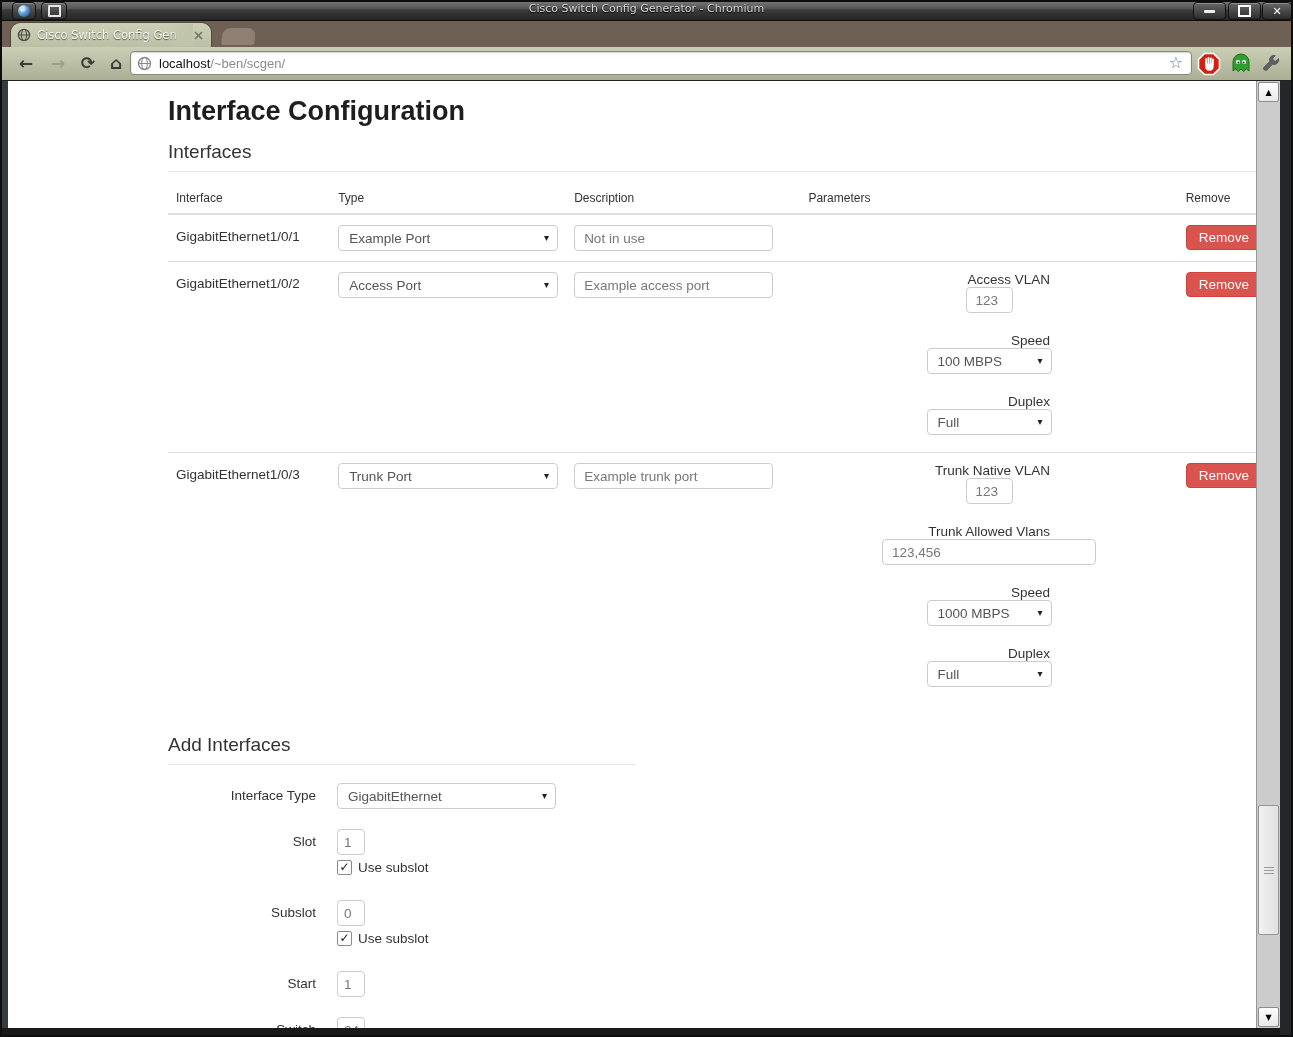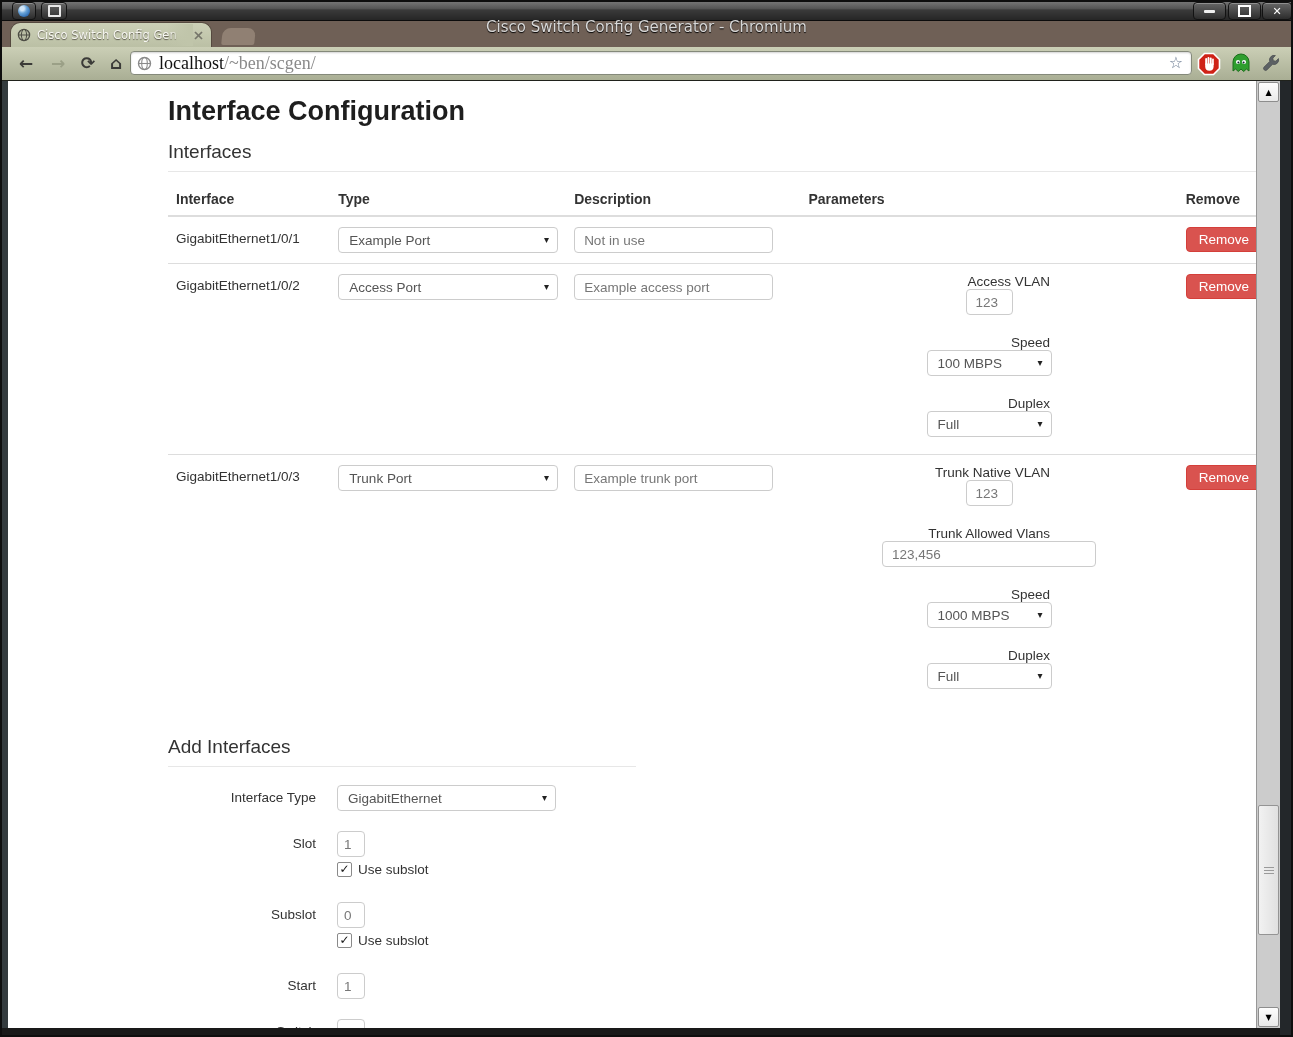--- a/index.html
+++ b/index.html
@@ -10,22 +10,22 @@
     -webkit-font-smoothing:antialiased;
   }
   .frame-edge{position:absolute;inset:0;border:2px solid #0e0e0e;pointer-events:none;z-index:90;}
   .frame-bottom{position:absolute;left:0;right:0;bottom:0;height:9px;background:#191919;z-index:5;}
   .frame-right{position:absolute;top:81px;right:0;width:13px;bottom:0;background:#23272a;z-index:5;}
 
   
   .titlebar{position:absolute;top:0;left:0;right:0;height:20px;
     background:linear-gradient(#7d7d7d,#565656 42%,#3a3a3a 50%,#262626);
     border-bottom:1px solid #0c0c0c;z-index:10;}
-  .tb-title{position:absolute;left:0;right:0;top:18px;text-align:center;
-    font-family:"DejaVu Sans",sans-serif;font-size:15px;color:#d8d8d8;text-shadow:0 1px 1px #000;}
+  .tb-title{position:absolute;left:0;right:0;top:2px;text-align:center;
+    font-family:"DejaVu Sans",sans-serif;font-size:11px;color:#d8d8d8;text-shadow:0 1px 1px #000;}
   .tb-btn{position:absolute;top:2px;height:16px;border:1px solid #121212;border-radius:4px;
     background:linear-gradient(#666,#2c2c2c);box-shadow:inset 0 1px 0 rgba(255,255,255,.28);
     display:flex;align-items:center;justify-content:center;}
   .tb-btn.b-menu{left:12px;width:22px;}
   .tb-btn.b-shade{left:41px;width:24px;}
   .tb-btn.b-min{left:1193px;width:31px;}
   .tb-btn.b-max{left:1228px;width:31px;}
   .tb-btn.b-close{left:1262px;width:28px;}
   .chromium-ball{width:12px;height:12px;border-radius:50%;
     background:radial-gradient(circle at 35% 30%,#cfe4f7 0 18%,#6aa4d8 40%,#2f6db3 75%,#1d4f8a);}
@@ -51,21 +51,21 @@
   
   .toolbar{position:absolute;top:47px;left:2px;right:2px;height:33px;
     background:linear-gradient(#cbcfb6,#a9ae94);border-bottom:1px solid #20221c;z-index:9;}
   .nav-ico{position:absolute;top:3px;width:28px;height:26px;display:flex;align-items:center;justify-content:center;
     font-family:"DejaVu Sans",sans-serif;font-size:17px;font-weight:bold;color:#3b3b38;}
   .nav-ico.disabled{color:#9ba087;}
   .omnibox{position:absolute;left:128px;top:4px;width:1062px;height:24px;box-sizing:border-box;
     background:#fff;border:1px solid #84897a;border-radius:4px;display:flex;align-items:center;
     box-shadow:inset 0 1px 2px rgba(0,0,0,.18);}
   .omni-globe{margin:0 7px 0 6px;}
-  .url{font-family:Liberation Serif, serif;font-size:18px;}
+  .url{font-family:Liberation Sans, sans-serif;font-size:13px;}
   .url-host{color:#111;}
   .url-path{color:#8a8a8a;}
   .omni-star{margin-left:auto;margin-right:8px;font-family:"DejaVu Sans",sans-serif;
     font-size:16px;color:#6f7f95;line-height:1;}
   .ext-btn{position:absolute;top:4px;width:26px;height:26px;display:flex;align-items:center;justify-content:center;}
 
   
   .webview{position:absolute;top:81px;left:8px;width:1248px;bottom:9px;background:#fff;overflow:hidden;z-index:6;}
   .navbar{height:40px;background:linear-gradient(#3c3c3c,#222);border-bottom:1px solid #151515;
     display:flex;align-items:stretch;padding-left:160px;}
@@ -74,21 +74,21 @@
   .nav-item{font-size:13.5px;color:#999;line-height:40px;padding:0 15px;}
   .nav-item.active{color:#fff;background:#0f0f0f;box-shadow:inset 0 2px 4px rgba(0,0,0,.5);}
 
   .container{margin-left:160px;width:1102px;color:#333;}
   .page-title{font-size:27px;font-weight:bold;color:#1e1e1e;margin:15px 0 0;}
   .sec-head{font-size:19px;font-weight:normal;color:#333;margin:14px 0 0;}
   .rule{border:none;border-top:1px solid #e7e7e7;margin:8px 0 0;}
   .rule.short{width:468px;margin-left:0;}
 
   table.iface{width:100%;border-collapse:collapse;margin-top:11px;font-size:13.5px;}
-  table.iface th{text-align:left;font-weight:bold;color:#333;padding:8px;border-bottom:2px solid #ddd;font-size:14px;}
+  table.iface th{text-align:left;font-weight:normal;color:#333;padding:8px;border-bottom:2px solid #ddd;font-size:12px;}
   table.iface td{vertical-align:top;padding:10px 8px;border-bottom:1px solid #ddd;}
   table.iface tr:last-child td{border-bottom:none;}
   .c1{width:163px;} .c2{width:236px;} .c3{width:235px;} .c4{width:383px;} .c5{width:85px;}
   .iface-name{display:inline-block;padding-top:4px;color:#333;}
 
   .sel{display:inline-flex;align-items:center;height:26px;box-sizing:border-box;border:1px solid #ccc;
     border-radius:4px;background:#fff;padding:0 10px;font-size:13.5px;color:#555;position:relative;}
   .sel .caret{position:absolute;right:8px;top:6px;font-size:10px;color:#222;font-family:"DejaVu Sans",sans-serif;}
   .sel.w220{width:220px;} .sel.w125{width:125px;} .sel.w219{width:219px;}
 

